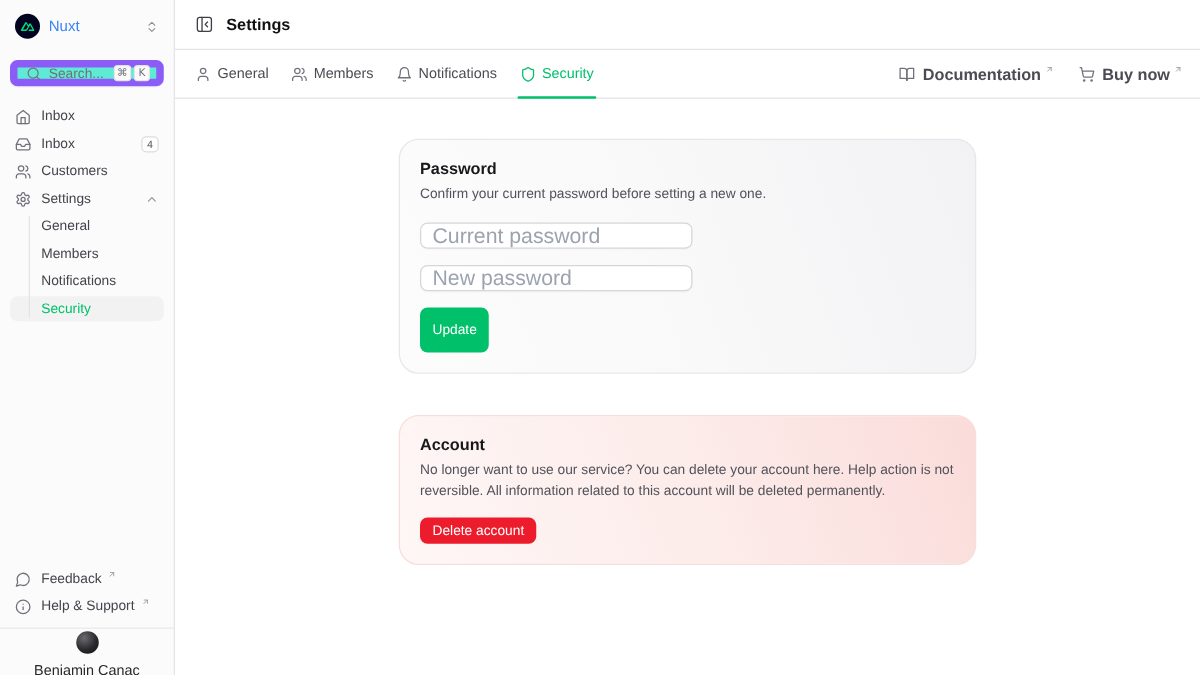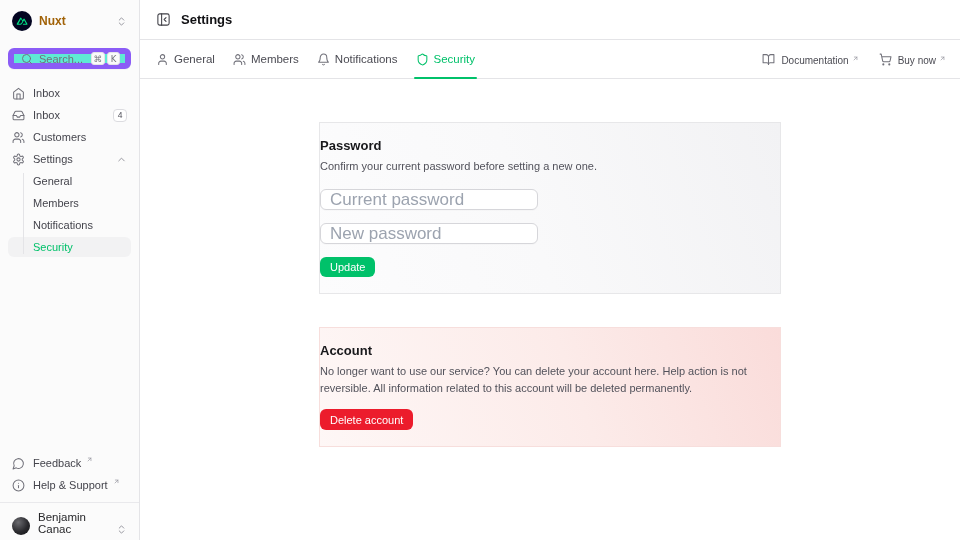--- a/index.html
+++ b/index.html
@@ -9,21 +9,21 @@
   .app { display:flex; width:960px; height:540px; }
 
   
   .sidebar { width:140px; flex:none; background:#fbfbfb; border-right:1px solid #e4e4e7;
     display:flex; flex-direction:column; padding:0 8px; }
   .ws-row { display:flex; align-items:center; gap:7px; height:24px; margin-top:9px;
     padding:0 4px; border-radius:6px; cursor:pointer; }
   .ws-avatar { width:20px; height:20px; border-radius:50%; background:#020420;
     display:flex; align-items:center; justify-content:center; flex:none; }
   .ws-avatar svg { width:12px; height:12px; }
-  .ws-name { font-size:12px; font-weight:700; color:#a16207; }
+  .ws-name { font-size:12px; font-weight:400; color:#3b82f6; }
   .ws-chevrons { margin-left:auto; color:#8f8f98; }
   .ic { width:13px; height:13px; stroke:currentColor; fill:none; stroke-width:1.9;
     stroke-linecap:round; stroke-linejoin:round; flex:none; }
   .ic-sm { width:11px; height:11px; stroke:currentColor; fill:none; stroke-width:2;
     stroke-linecap:round; stroke-linejoin:round; flex:none; }
 
   .search-box { margin-top:15px; height:21px; background:#5eead4; border:6px solid #8b5cf6;
     border-radius:6px; display:flex; align-items:center; gap:6px; padding:0 5px 0 7px;
     box-shadow:0 1px 1px rgba(0,0,0,.03); cursor:pointer; }
   .search-box .ic { width:12px; height:12px; color:#71717a; }
@@ -49,22 +49,22 @@
   .sub-item.active { background:#f2f2f3; color:#00C16A; }
 
   .sidebar-bottom { margin-top:auto; }
   .foot-item { display:flex; align-items:center; gap:8px; height:20px; margin-bottom:2px;
     padding:0 4px; border-radius:6px; font-size:11px; color:#44444c; cursor:pointer;text-align:center; }
   .foot-item .ic { color:#71717a; }
   .ext { width:7px; height:7px; stroke:currentColor; fill:none; stroke-width:2.2;
     stroke-linecap:round; stroke-linejoin:round; color:#8f8f98; transform:translateY(-4px);
     margin-left:-3px; flex:none; }
   .sidebar-divider { height:1px; background:#e9e9ec; margin:7px -8px 0; }
-  .user-row { display:flex; align-items:flex-end; gap:8px; height:30px; margin:2px 0 5px;
-    padding:0 4px; border-radius:6px; cursor:pointer; }
+  .user-row { display:flex; align-items:center; gap:8px; height:30px; margin:2px 0 5px;
+    padding:0 4px; border-radius:6px; cursor:pointer;flex-direction:column; }
   .user-avatar { width:18px; height:18px; border-radius:50%; flex:none;
     background:radial-gradient(circle at 35% 30%, #6b6b70 0%, #2a2a2e 55%, #101012 100%); }
   .user-name { font-size:11.5px; font-weight:500; color:#27272a; }
   .user-row .ws-chevrons { margin-left:auto; }
 
   
   .main { flex:1; display:flex; flex-direction:column; background:#fff; min-width:0; }
   .topbar { height:40px; flex:none; border-bottom:1px solid #e4e4e7; display:flex;
     align-items:center; gap:10px; padding:0 16px; }
   .topbar .ic { width:15px; height:15px; color:#3f3f46; stroke-width:1.7; cursor:pointer; }
@@ -74,40 +74,40 @@
     align-items:center; padding:0 14px 0 16px; }
   .tabs { display:flex; gap:18px; height:100%; }
   .tab { display:flex; align-items:center; gap:5px; font-size:11.5px; color:#4b4b53;
     height:100%; position:relative; cursor:pointer; }
   .tab .ic { color:#71717a; }
   .tab.active { color:#00C16A; font-weight:500; }
   .tab.active .ic { color:#00C16A; }
   .tab.active::after { content:""; position:absolute; left:-2px; right:-2px; bottom:-1px;
     height:2px; background:#00C16A; border-radius:2px; }
   .tab-actions { margin-left:auto; display:flex; gap:20px; }
-  .tab-action { display:flex; align-items:flex-end; gap:6px; font-size:10px; color:#4b4b53;
-    cursor:pointer; }
+  .tab-action { display:flex; align-items:center; gap:6px; font-size:13px; color:#4b4b53;
+    cursor:pointer;font-weight:bold; }
   .tab-action .ic { color:#71717a; }
 
   .content { flex:1; overflow:auto; padding-top:27px; }
-  .card { width:462px; margin:16px auto; border-radius:0; padding:15px 0 16px; }
+  .card { width:462px; margin:5px auto; border-radius:16px; padding:15px 16px 16px; }
   .card-password { background:linear-gradient(250deg,#f2f2f4 0%,#f9f9fa 55%,#fcfcfd 100%);
     border:1px solid #e7e7e9; }
   .card-account { margin-top:33px;
     background:linear-gradient(250deg,#fadcda 0%,#fcebe9 45%,#fef7f6 100%);
     border:1px solid #f7dedc; }
   .card-title { font-size:13px; font-weight:700; color:#18181b; }
   .card-desc { margin-top:5px; font-size:11px; line-height:1.55; color:#52525b;
     max-width:436px; }
   .field { display:block; width:218px; height:21px; margin-top:13px; background:#fff;
     border:1px solid #d6d6da; border-radius:6px; padding:0 9px; font-size:17px;
     font-family:inherit; color:#27272a; outline:none; box-shadow:0 1px 1px rgba(0,0,0,.02); }
   .field::placeholder { color:#9ca3af; }
   .field:first-of-type { margin-top:14px; }
-  .btn { border:none; border-radius:6px; height:20px; padding:0 10px; font-size:11px;
+  .btn { border:none; border-radius:6px; height:36px; padding:0 10px; font-size:11px;
     font-weight:500; font-family:inherit; color:#fff; cursor:pointer; display:inline-flex;
     align-items:center; }
   .btn-update { margin-top:13px; background:#00C16A; }
   .btn-delete { margin-top:12px; background:#ec1c2c; height:21px; }
 </style>
 </head>
 <body>
 
 <div class="app">
 

